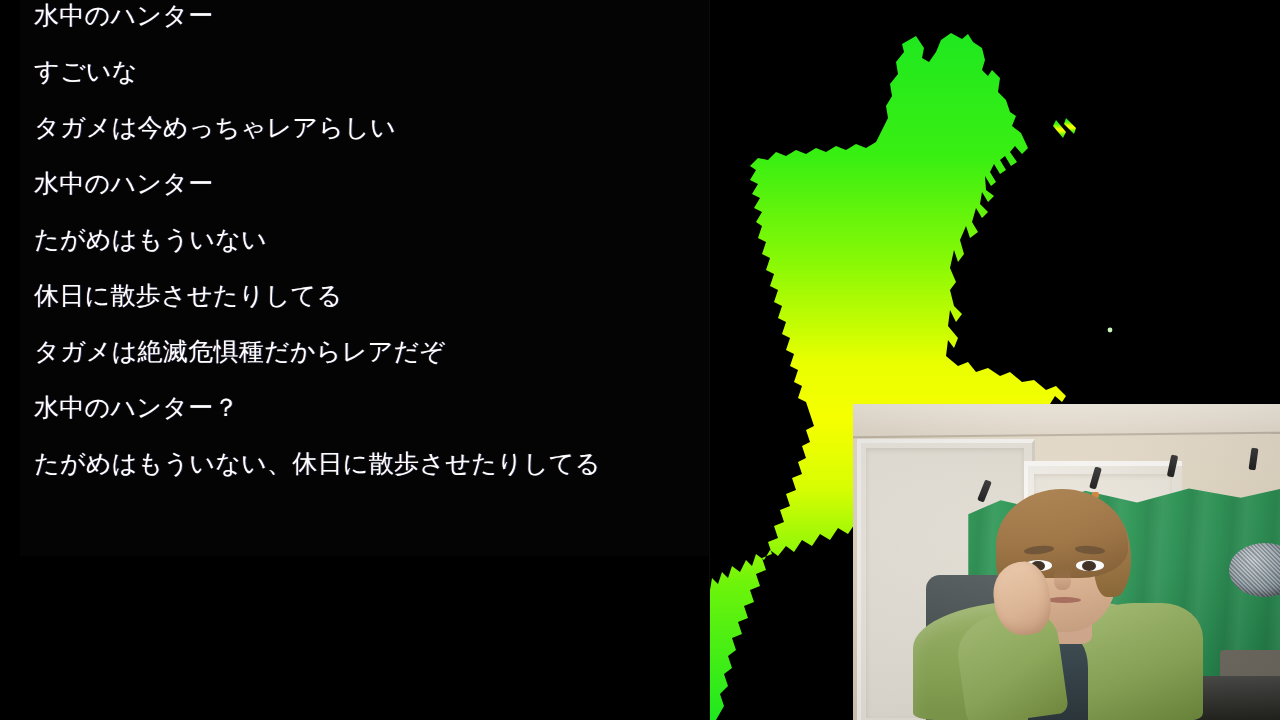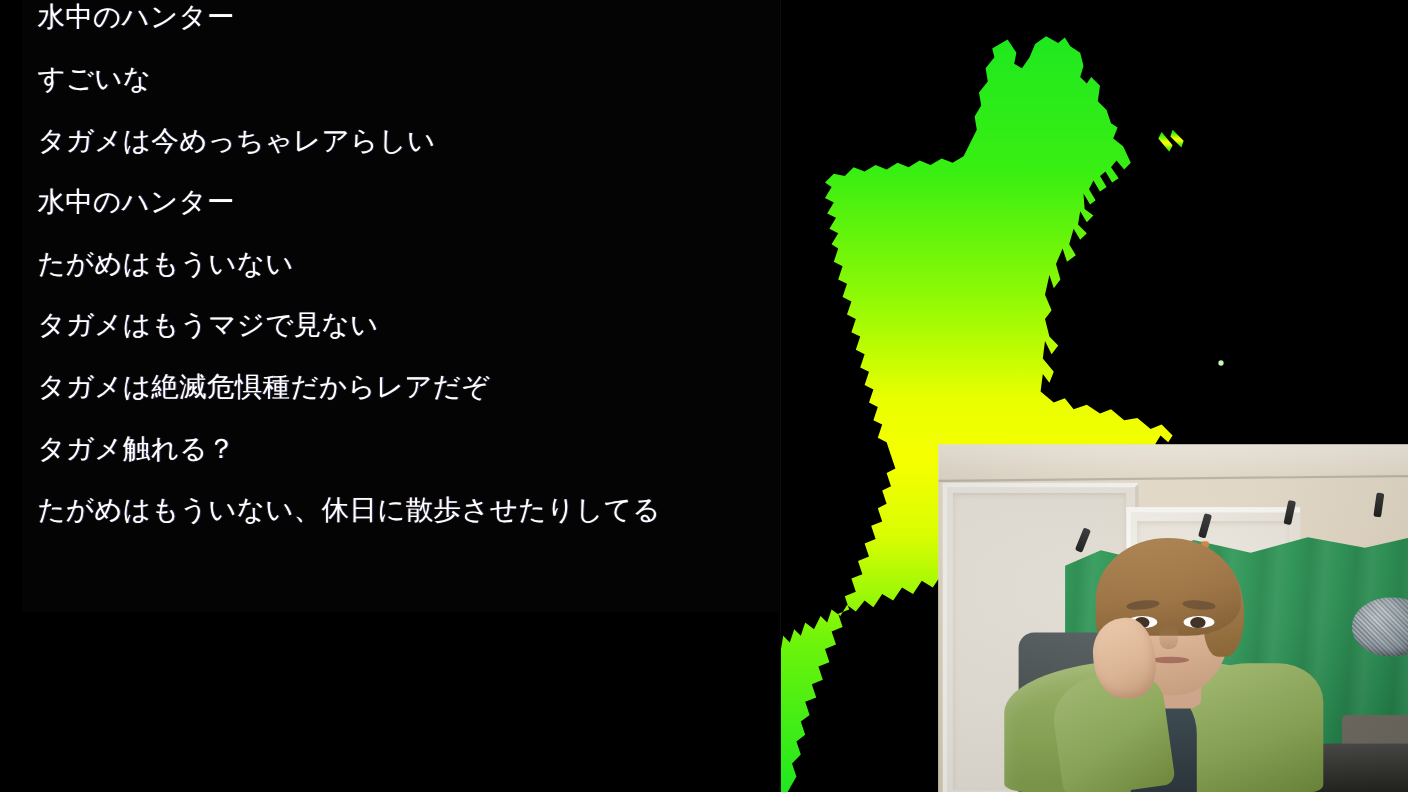--- a/index.html
+++ b/index.html
@@ -398,23 +398,23 @@
 
 <div class="stage">
 
   <div class="chat-panel">
     <ul class="chat-list">
       <li class="chat-line">水中のハンター</li>
       <li class="chat-line">すごいな</li>
       <li class="chat-line">タガメは今めっちゃレアらしい</li>
       <li class="chat-line">水中のハンター</li>
       <li class="chat-line">たがめはもういない</li>
-      <li class="chat-line">タガメはもうマジで見ない</li>
+      <li class="chat-line">休日に散歩させたりしてる</li>
       <li class="chat-line">タガメは絶滅危惧種だからレアだぞ</li>
-      <li class="chat-line">タガメ触れる？</li>
+      <li class="chat-line">水中のハンター？</li>
       <li class="chat-line">たがめはもういない、休日に散歩させたりしてる</li>
     </ul>
   </div>
   <div class="chat-divider"></div>
 
   <div class="map-stage">
     <svg class="map-svg" viewBox="0 0 570 720" preserveAspectRatio="none">
       <defs>
         <linearGradient id="mieGrad" x1="0" y1="0" x2="0" y2="1">
           <stop offset="0.00" stop-color="#1fe81f"></stop>

